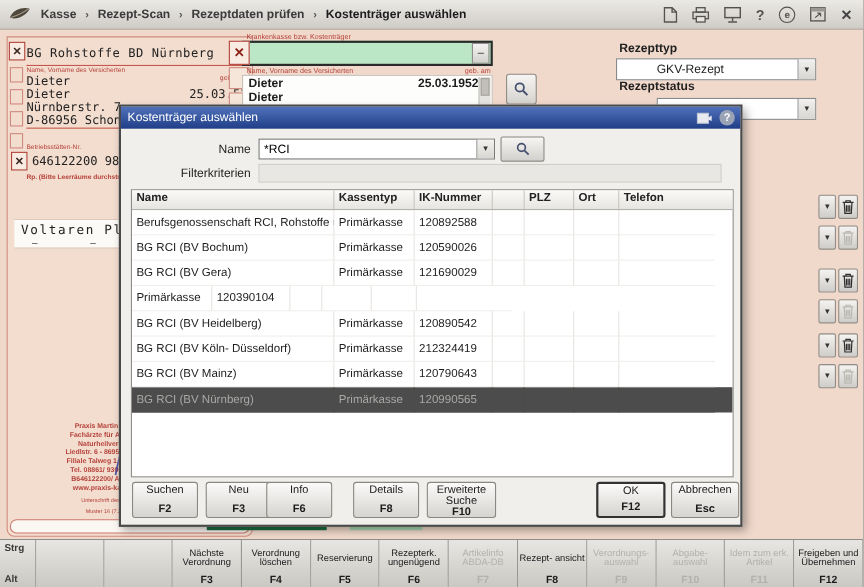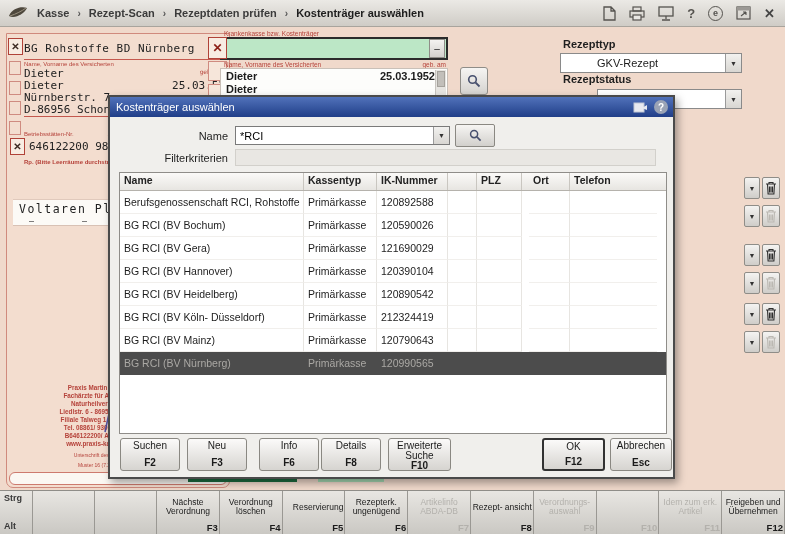--- a/index.html
+++ b/index.html
@@ -109,21 +109,21 @@
   .tbl{position:absolute;left:9px;top:75px;width:548px;height:262px;background:#fff;
     border:1px solid #8f8d89;box-sizing:border-box;overflow:hidden;}
   .thead{display:flex;height:17px;background:linear-gradient(#fbfaf8,#e7e5e1);
     border-bottom:1px solid #b5b2ac;font-size:10.5px;font-weight:700;color:#222;}
   .thead .c{border-right:1px solid #c9c6c0;box-sizing:border-box;padding:1px 0 0 4px;overflow:hidden;white-space:nowrap;}
   .trow{display:flex;height:23px;font-size:10.5px;color:#1d1d1d;}
   .trow .c{border-right:1px solid #e7e5e1;border-bottom:1px solid #f1efec;box-sizing:border-box;
     padding:5px 0 0 4px;overflow:hidden;white-space:nowrap;}
   .trow.selected{background:#4c4c4c;color:#aaa8a4;}
   .trow.selected .c{border-color:#4c4c4c;}
-  .c0{width:184px;}.c1{width:73px;}.c2{width:71px;}.c3{width:29px;}.c4{width:45px;}.c5{width:41px;margin-left:7px;}.c6{width:87px;border-right:none!important;}
+  .c0{width:184px;}.c1{width:73px;}.c2{width:71px;}.c3{width:29px;}.c4{width:45px;}.c5{width:41px;}.c6{width:87px;border-right:none!important;}
 
   .dlg-btn{position:absolute;top:341px;width:60px;height:33px;
     background:linear-gradient(#fbfaf9,#d6d4d0);border:1px solid #8a8882;border-radius:3px;box-sizing:border-box;
     display:flex;flex-direction:column;align-items:center;justify-content:space-between;
     font-size:10px;color:#1b1b1b;padding:2px 1px;text-align:center;line-height:10px;}
   .dlg-btn .k{font-weight:700;}
   .dlg-btn.default{border:2px solid #323232;}
 
   .gbar1{position:absolute;left:188px;top:479px;width:109px;height:3px;background:#1d6b3f;}
   .gbar2{position:absolute;left:318px;top:479px;width:66px;height:3px;background:#a5d8b2;}
@@ -134,21 +134,21 @@
   .fcell{background:linear-gradient(#e8e6e2,#cac8c3);border-right:1px solid #9a9893;box-sizing:border-box;
     display:flex;flex-direction:column;align-items:center;justify-content:flex-end;
     font-size:8.5px;line-height:9.5px;text-align:center;padding:2px 1px;}
   .fcell .lab{flex:1;display:flex;align-items:center;justify-content:center;}
   .fcell .k{font-weight:700;font-size:9.5px;margin-top:1px;}
   .fcell.on{color:#1b1b1b;}
   .fcell.dis{color:#b3b1ac;}
   .fcell.mod{width:33px;align-items:flex-start;justify-content:space-between;
     padding:3px 0 3px 4px;font-size:9px;font-weight:700;color:#3a3a3a;}
   .fcell.empty{width:62px;}
-  .fcell.fn{flex:1;align-items:flex-end;}
+  .fcell.fn{flex:1;}
 </style>
 </head>
 <body>
 
 <div class="screen">
 
   <div class="topbar">
     <svg class="logo" viewBox="0 0 22 16">
       <path d="M2 11 C5 3 15 1 20 3 C17 9 8 14 2 11 Z" fill="#4d473c"></path>
       <path d="M3 11 C9 9 15 6 19 3" stroke="#9a917f" stroke-width="1" fill="none"></path>
@@ -402,21 +402,20 @@
       <div class="trow">
         <div class="c c0">BG RCI (BV Gera)</div>
           <div class="c c1">Primärkasse</div>
         <div class="c c2">121690029</div>
           <div class="c c3"></div>
           <div class="c c4"></div>
           <div class="c c5"></div>
           <div class="c c6"></div>
       </div>
       <div class="trow">
-        <div class="c c0">BG RCI (BV Hannover)</div>
           <div class="c c1">Primärkasse</div>
         <div class="c c2">120390104</div>
           <div class="c c3"></div>
           <div class="c c4"></div>
           <div class="c c5"></div>
           <div class="c c6"></div>
       </div>
       <div class="trow">
         <div class="c c0">BG RCI (BV Heidelberg)</div>
           <div class="c c1">Primärkasse</div>
@@ -456,21 +455,21 @@
     </div>
 
     <div class="dlg-btn" style="left:10px;">
       <span class="lab">Suchen</span>
         <span class="k">F2</span>
     </div>
     <div class="dlg-btn" style="left:77px;">
       <span class="lab">Neu</span>
         <span class="k">F3</span>
     </div>
-    <div class="dlg-btn" style="left:149px;">
+    <div class="dlg-btn" style="left:132px;">
       <span class="lab">Info</span>
         <span class="k">F6</span>
     </div>
     <div class="dlg-btn" style="left:211px;">
       <span class="lab">Details</span>
         <span class="k">F8</span>
     </div>
     <div class="dlg-btn" style="left:278px;width:63px;">
       <span class="lab">Erweiterte Suche</span>
         <span class="k">F10</span>
@@ -514,20 +513,21 @@
     </div>
     <div class="fcell fn on">
       <span class="lab">Rezept- ansicht</span>
         <span class="k">F8</span>
     </div>
     <div class="fcell fn dis">
       <span class="lab">Verordnungs- auswahl</span>
         <span class="k">F9</span>
     </div>
     <div class="fcell fn dis">
+      <span class="lab">Abgabe- auswahl</span>
         <span class="k">F10</span>
     </div>
     <div class="fcell fn dis">
       <span class="lab">Idem zum erk. Artikel</span>
         <span class="k">F11</span>
     </div>
     <div class="fcell fn on">
       <span class="lab">Freigeben und Übernehmen</span>
         <span class="k">F12</span>
     </div>

